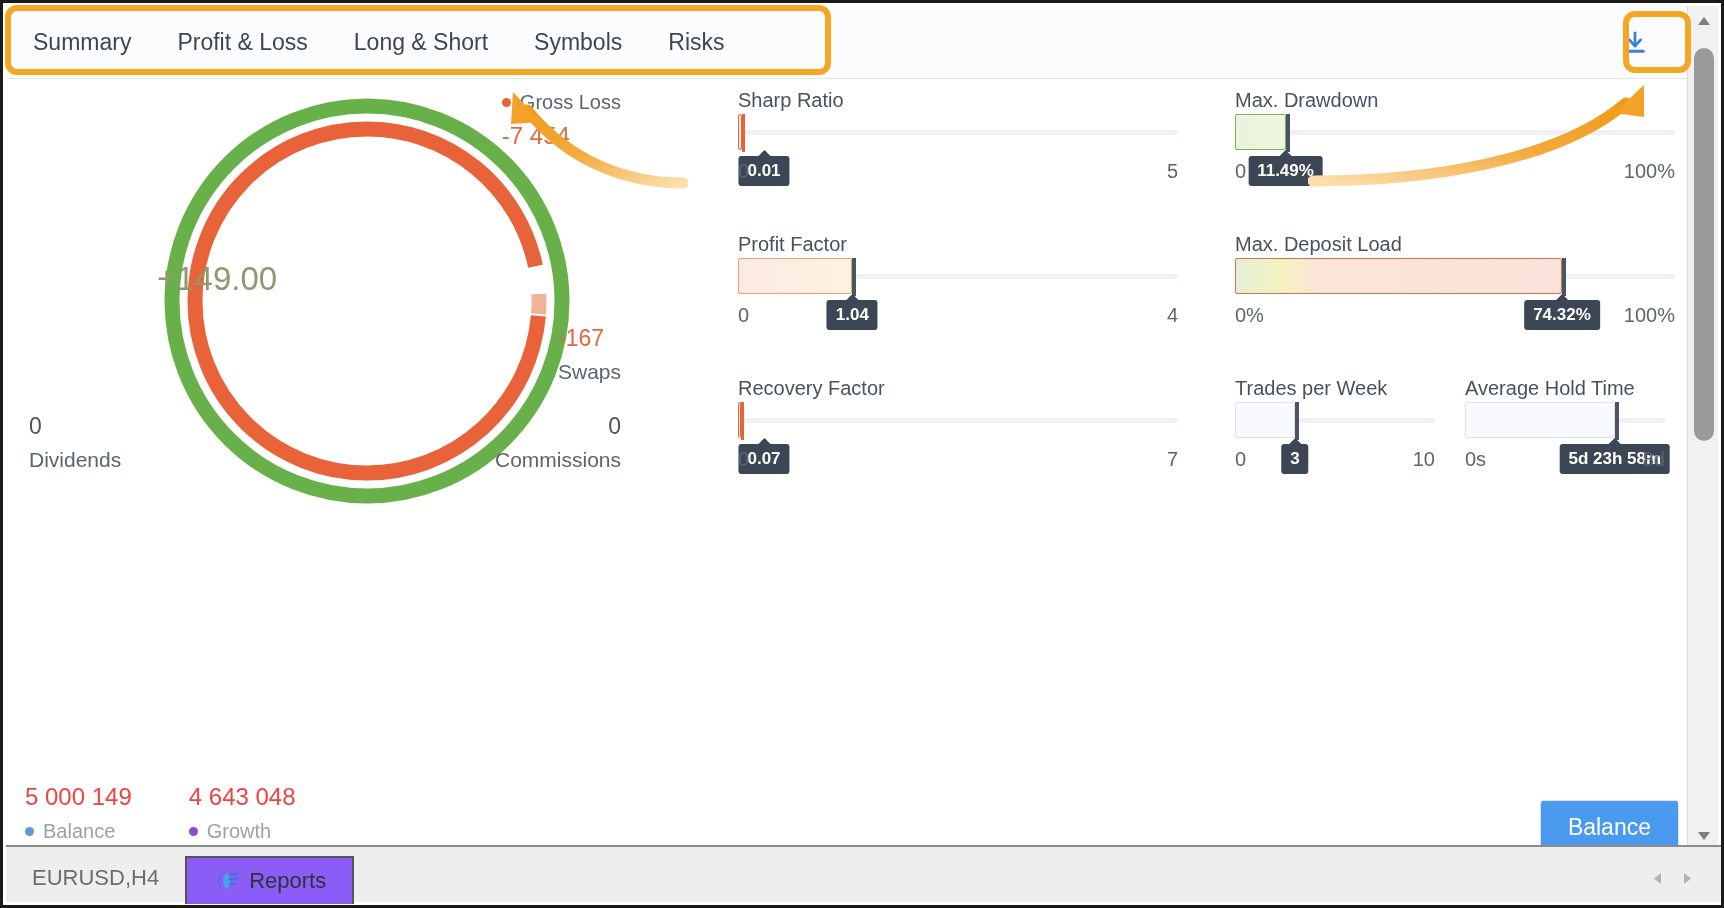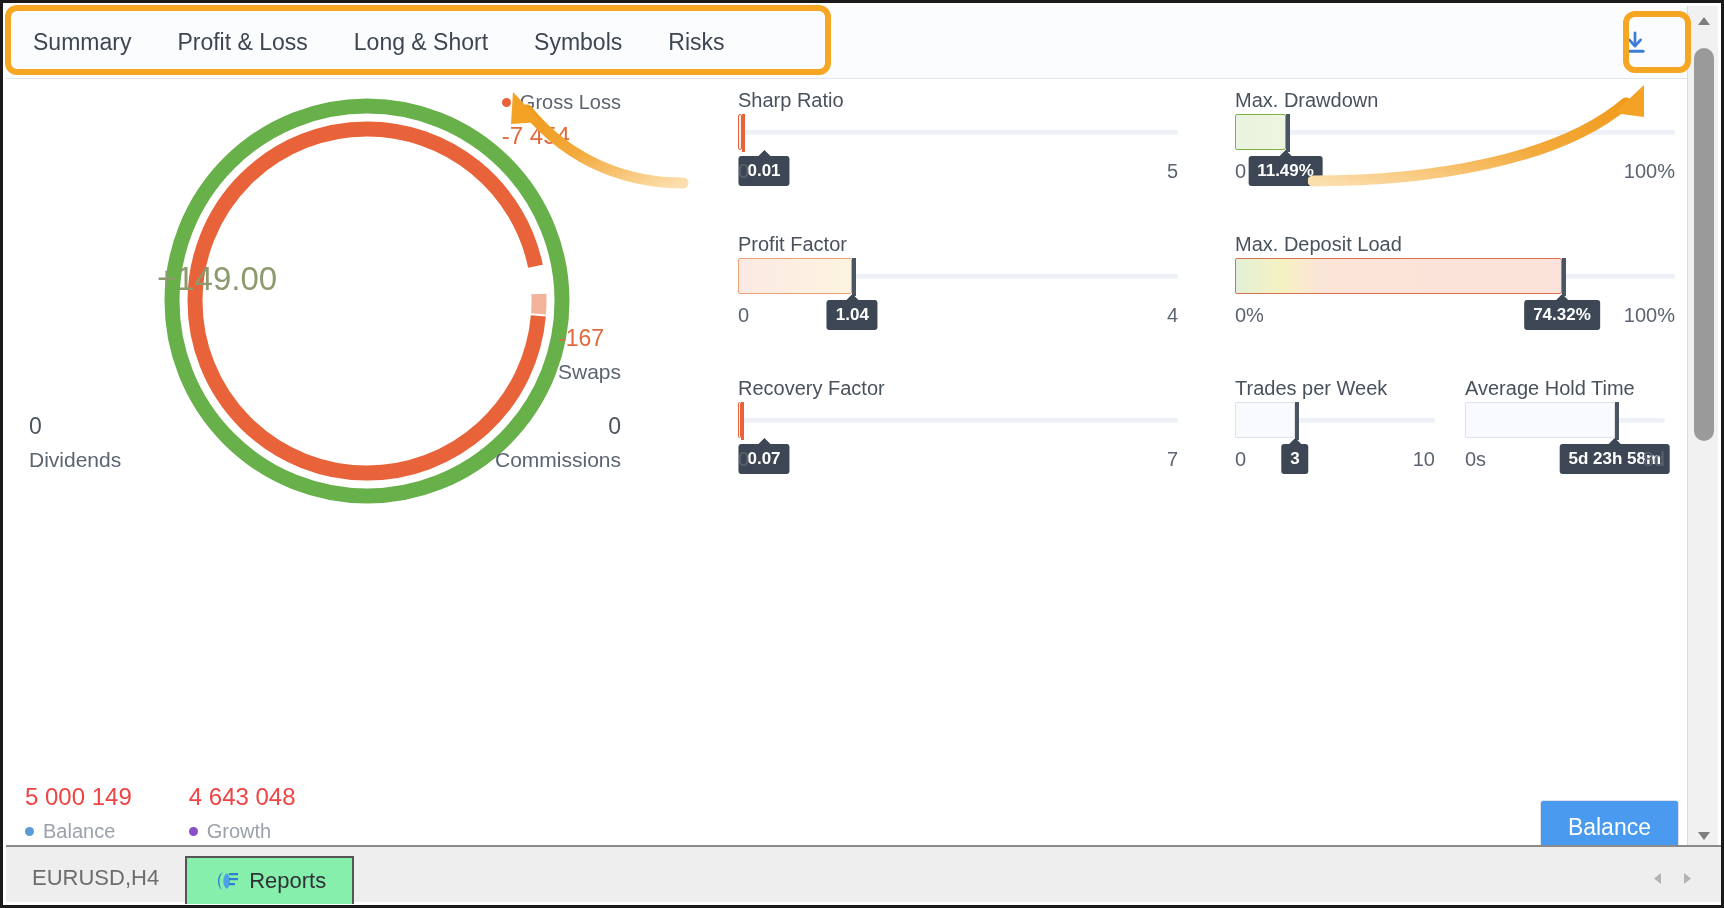--- a/index.html
+++ b/index.html
@@ -159,21 +159,21 @@
     width: 1718px; height: 57px;
     background: #eeeeee; border-top: 2px solid #8a8a8a;
     display: flex; align-items: flex-end;
   }
   .btab {
     font-size: 22px; color: #6d6d6d;
     padding: 11px 26px; cursor: pointer;
     display: flex; align-items: center; height: 48px;
   }
   .btab.active {
-    background: #86efac; color: #2f3338;
+    background: #8b5cf6; color: #2f3338;
     border: 2px solid #555; border-bottom: none;
     margin-bottom: -2px;
   }
   .btab .ricon { margin-right: 10px; display: flex; }
   .bscrolls {
     margin-left: auto; display: flex; align-items: center;
     padding-right: 22px; padding-bottom: 14px;
   }
   .bsa { width: 30px; text-align: center; color: #b0b0b0; font-size: 15px; cursor: pointer; }
 </style>

